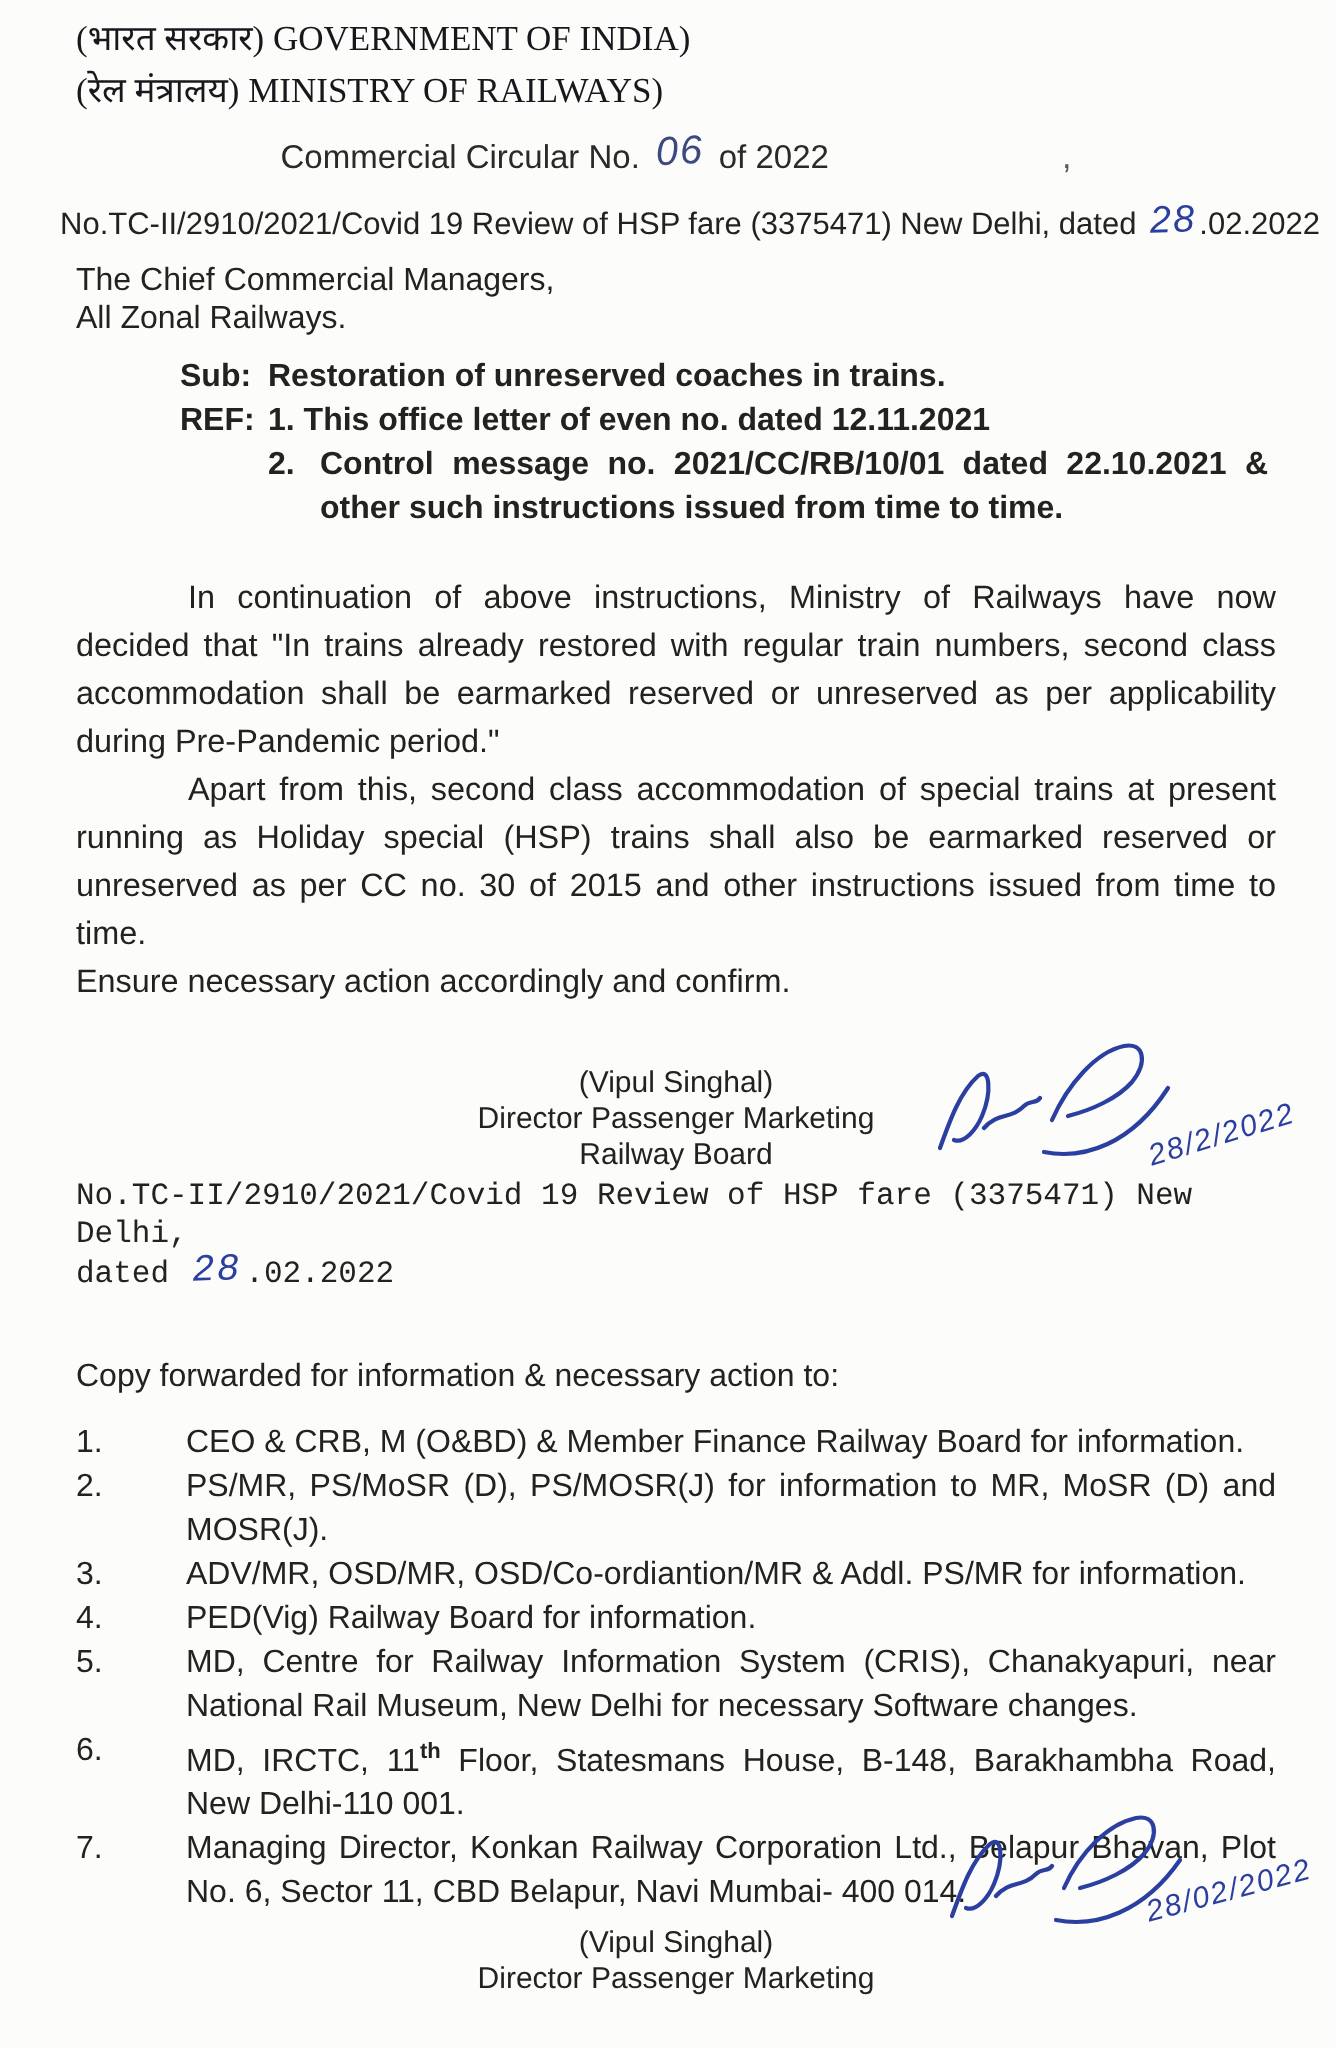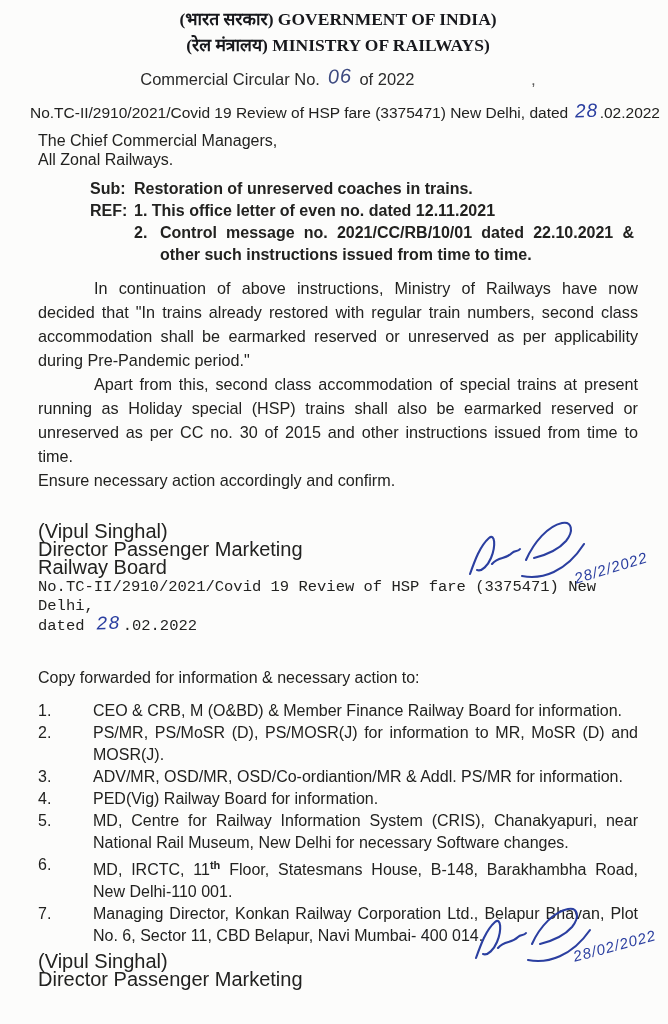--- a/index.html
+++ b/index.html
@@ -9,45 +9,45 @@
     margin:0 auto;
     background:#fcfcfb;
     box-sizing:border-box;
     padding:6px 30px 0 38px;
     overflow:hidden;
     font-family:"Liberation Sans","DejaVu Sans",sans-serif;
     font-size:16px;
     color:#222220;
   }
   
-  .letterhead { text-align:center; font-family:"Liberation Serif","DejaVu Sans",serif;
-    font-weight:bold; font-size:17.5px; line-height:26px; color:#17181c; }
+  .letterhead { text-align:left; font-family:"Liberation Serif","DejaVu Sans",serif;
+    font-weight:normal; font-size:17.5px; line-height:26px; color:#17181c; }
   
   .circular { text-align:center; margin-top:9px; font-size:16.5px; height:24px; color:#2a2a2a; }
   .hw { font-style:italic; display:inline-block; letter-spacing:1px; }
   .hw-num { color:#3d4a80; font-size:20px; transform:rotate(-3deg) translateY(-2px); padding:0 3px; }
   .hw-day { color:#2b3fa0; font-size:19px; transform:rotate(-2deg) translateY(-1px); padding:0 2px; }
   .stray { color:#5a5a5a; margin-left:112px; font-size:17px; }
   
   .fileref { margin-top:10px; margin-left:-8px; font-size:15.5px; height:22px; white-space:nowrap; }
   .addr { margin-top:8px; line-height:19px; }
   
   .subref { margin-top:9px; margin-left:52px; line-height:22px;font-weight:bold; }
   .subref .row { display:flex; }
   .subref .lbl { width:44px; flex:0 0 44px; }
   .ref2 { margin-left:44px; display:flex; }
   .ref2 .num2 { width:26px; flex:0 0 26px; }
   .ref2 .t { width:474px; text-align:justify; }
   
-  .bodytext { margin-top:10px; }
+  .bodytext { margin-top:21px; }
   .bodytext p { margin:0; text-align:justify; text-indent:56px; line-height:24px; font-size:16.2px; }
   .p3 { margin-top:14px !important; }
   .p4 { text-indent:0 !important; }
   
-  .signames { margin-top:30px; text-align:left; line-height:18px; font-size:20px; }
+  .signames { margin-top:30px; text-align:center; line-height:18px; font-size:15px; }
   .sig-art { position:absolute; width:185px; height:72px; pointer-events:none; }
   .sig-art-top { left:462px; top:518px; }
   .sig-art-bottom { left:468px; top:900px; }
   .sig-date { position:absolute; color:#2b3fa0; font-size:15px; font-style:italic;
     white-space:nowrap; letter-spacing:1px; }
   .sig-date-top { right:-2px; bottom:14px; transform:rotate(-17deg); }
   .sig-date-bottom { right:-4px; bottom:18px; transform:rotate(-15deg); }
   
   .fileref2 { margin-top:2px; line-height:19px; font-size:15.5px;font-family:Liberation Mono, monospace; }
   

